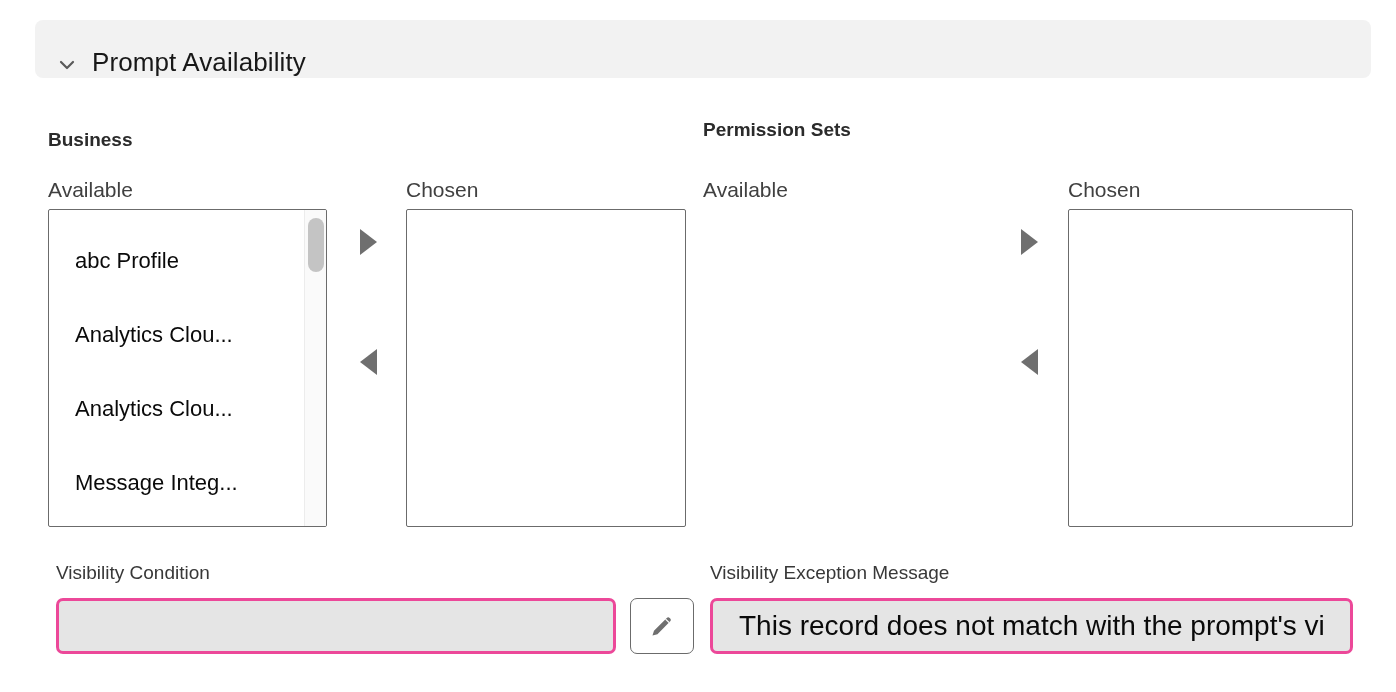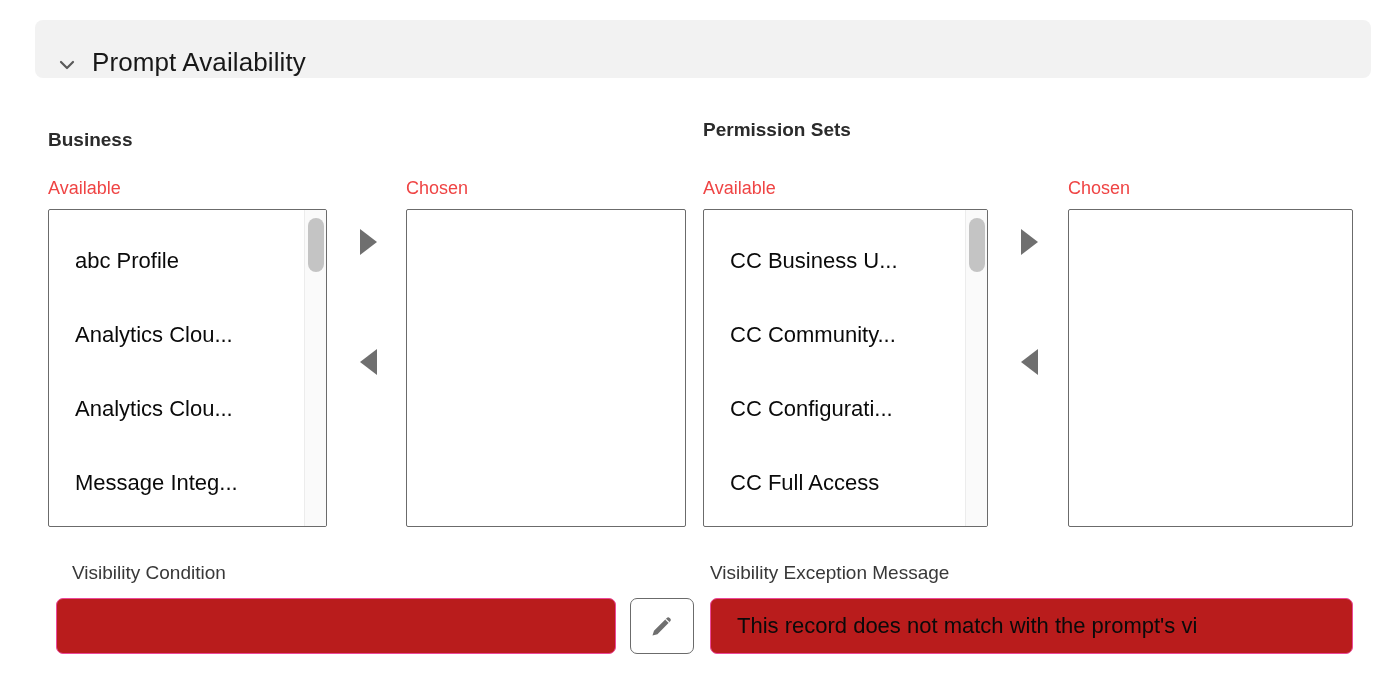--- a/index.html
+++ b/index.html
@@ -58,22 +58,22 @@
     font-weight: bold;
     color: #2b2b2b;
     white-space: nowrap;
   }
   #profiles-title  { left: 48px;  top: 129px; }
   #permsets-title  { left: 703px; top: 119px; }
 
   
   .col-label {
     position: absolute;
-    font-size: 18px;
-    color: #ef4444;
+    font-size: 21px;
+    color: #404040;
     font-weight: 400;
     white-space: nowrap;
   }
   #lbl-prof-available { left: 48px;   top: 178px; }
   #lbl-prof-chosen    { left: 406px;  top: 178px; }
   #lbl-perm-available { left: 703px;  top: 178px; }
   #lbl-perm-chosen    { left: 1068px; top: 178px; }
 
   
   .listbox {
@@ -143,31 +143,31 @@
   #arr-perm-right { left: 1017px; top: 229px; }
   #arr-perm-left  { left: 1017px; top: 349px; }
 
   
   .field-label {
     position: absolute;
     font-size: 19px;
     color: #383838;
     white-space: nowrap;
   }
-  #lbl-vis-cond { left: 72px;  top: 562px; }
+  #lbl-vis-cond { left: 56px;  top: 562px; }
   #lbl-vis-exc  { left: 710px; top: 562px; }
 
   
   .text-input {
     position: absolute;
-    background: #b91c1c;
-    border: 1px solid #ec4899;
+    background: #e5e5e5;
+    border: 3px solid #ec4899;
     border-radius: 7px;
     font-family: "Liberation Sans", sans-serif;
-    font-size: 22px;
+    font-size: 28px;
     color: #0a0a0a;
     padding: 0 0 0 26px;
     outline: none;
   }
   #inp-vis-cond { left: 56px;  top: 598px; width: 560px; height: 56px; }
   #inp-vis-exc  { left: 710px; top: 598px; width: 643px; height: 56px; }
 
   .icon-btn {
     position: absolute;
     left: 630px;
@@ -224,31 +224,20 @@
 
   <div class="listbox" id="box-prof-chosen">
     <div class="listbox-items"></div>
   </div>
 
   <div class="group-title" id="permsets-title">Permission Sets</div>
 
   <div class="col-label" id="lbl-perm-available">Available</div>
   <div class="col-label" id="lbl-perm-chosen">Chosen</div>
 
-  <div class="listbox" id="box-perm-available">
-    <div class="listbox-items">
-      <div class="list-item">CC Business U...</div>
-      <div class="list-item">CC Community...</div>
-      <div class="list-item">CC Configurati...</div>
-      <div class="list-item">CC Full Access</div>
-    </div>
-    <div class="scrollbar">
-      <div class="scroll-thumb"></div>
-    </div>
-  </div>
 
   <div class="arrow-btn" id="arr-perm-right">
     <span class="tri tri-right"></span>
   </div>
   <div class="arrow-btn" id="arr-perm-left">
     <span class="tri tri-left"></span>
   </div>
 
   <div class="listbox" id="box-perm-chosen">
     <div class="listbox-items"></div>

